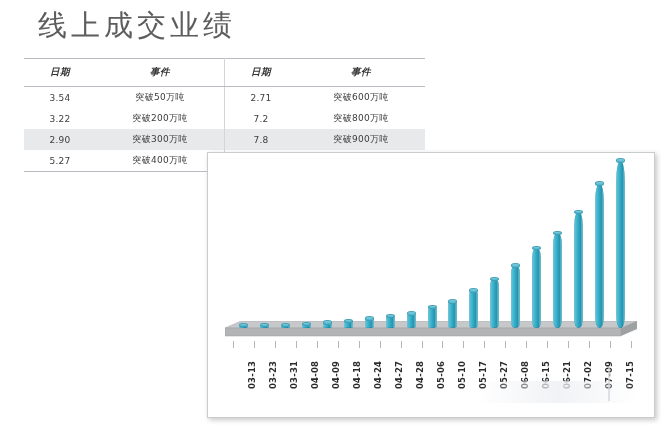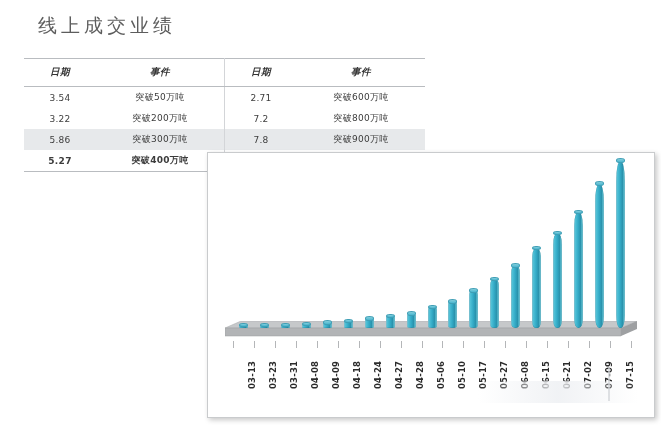--- a/index.html
+++ b/index.html
@@ -7,21 +7,21 @@
     width:661px;height:434px;
     background:#ffffff;
     font-family:"Liberation Serif","DejaVu Serif",serif;
     overflow:hidden;position:relative;
   }
   #root{position:absolute;left:0;top:0;width:661px;height:434px;}
 
   
   .title{
     position:absolute;left:38px;top:6px;
-    font-size:19px;line-height:38px;
+    font-size:29px;line-height:38px;
     letter-spacing:4px;
     color:#5d5d5d;
     font-family:"DejaVu Serif",serif;
     font-weight:400;
     white-space:nowrap;
   }
 
   
   .table-wrap{
     position:absolute;left:24px;top:58px;width:400px;
@@ -44,21 +44,21 @@
   }
   table.perf td{
     font-size:9px;color:#3c3c3c;
     height:21px;padding:0;
     text-align:center;vertical-align:middle;
     font-family:"DejaVu Sans","Liberation Sans",sans-serif;
     letter-spacing:0.3px;
   }
   table.perf tbody tr.odd td{background:#e7e9eb;}
   table.perf tbody tr.even td{background:#ffffff;}
-  table.perf tbody tr:last-child td{border-bottom:1.3px solid #b9bcc0;font-weight:bold;}
+  table.perf tbody tr:last-child td{border-bottom:1.3px solid #b9bcc0;}
   .c-date{width:72px;}
   .c-evt{width:128px;}
   .sep-l{border-left:1px solid #d3d5d8;}
 
   
   .chart-panel{
     position:absolute;left:207px;top:152px;
     width:446px;height:264px;
     background:#ffffff;
     border:1px solid #c9cbcd;
@@ -152,21 +152,21 @@
             <td class="c-date sep-l">2.71</td>
             <td class="c-evt">突破600万吨</td>
           </tr>
           <tr class="even">
             <td class="c-date">3.22</td>
             <td class="c-evt">突破200万吨</td>
             <td class="c-date sep-l">7.2</td>
             <td class="c-evt">突破800万吨</td>
           </tr>
           <tr class="odd">
-            <td class="c-date">5.86</td>
+            <td class="c-date">2.90</td>
             <td class="c-evt">突破300万吨</td>
             <td class="c-date sep-l">7.8</td>
             <td class="c-evt">突破900万吨</td>
           </tr>
           <tr class="even">
             <td class="c-date">5.27</td>
             <td class="c-evt">突破400万吨</td>
             <td class="c-date sep-l">7.15</td>
             <td class="c-evt">突破1000万吨</td>
           </tr>

